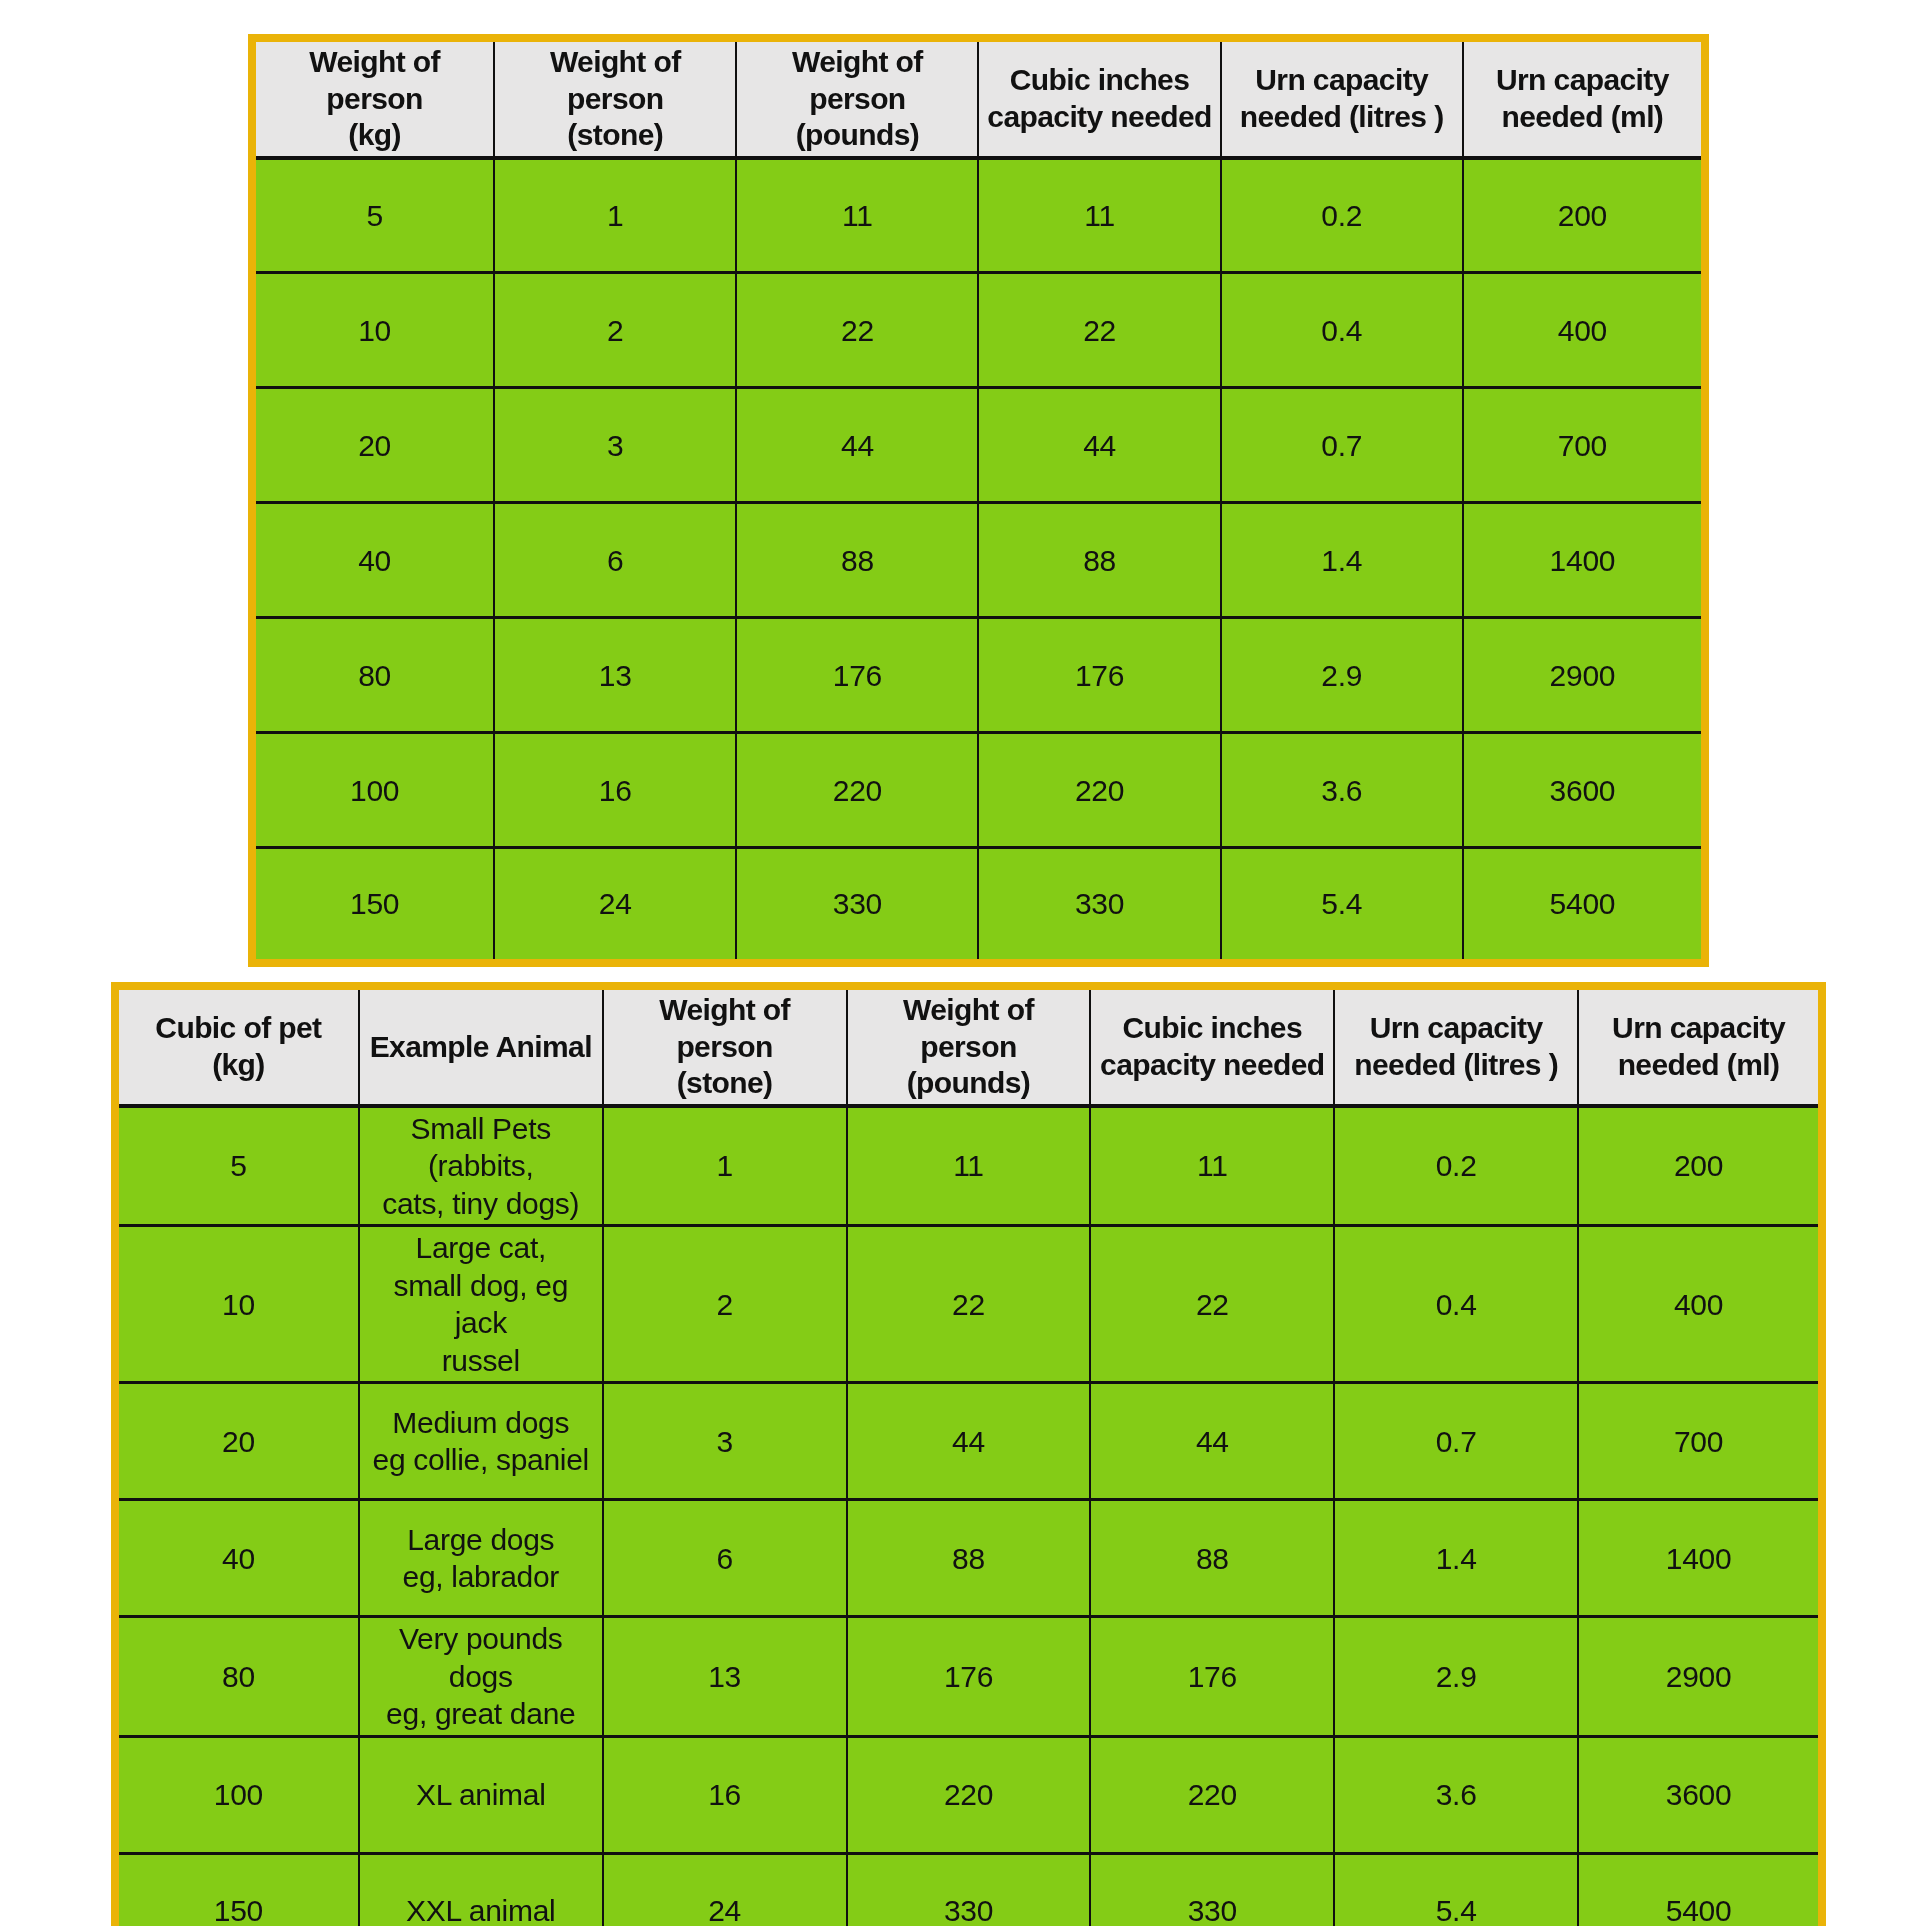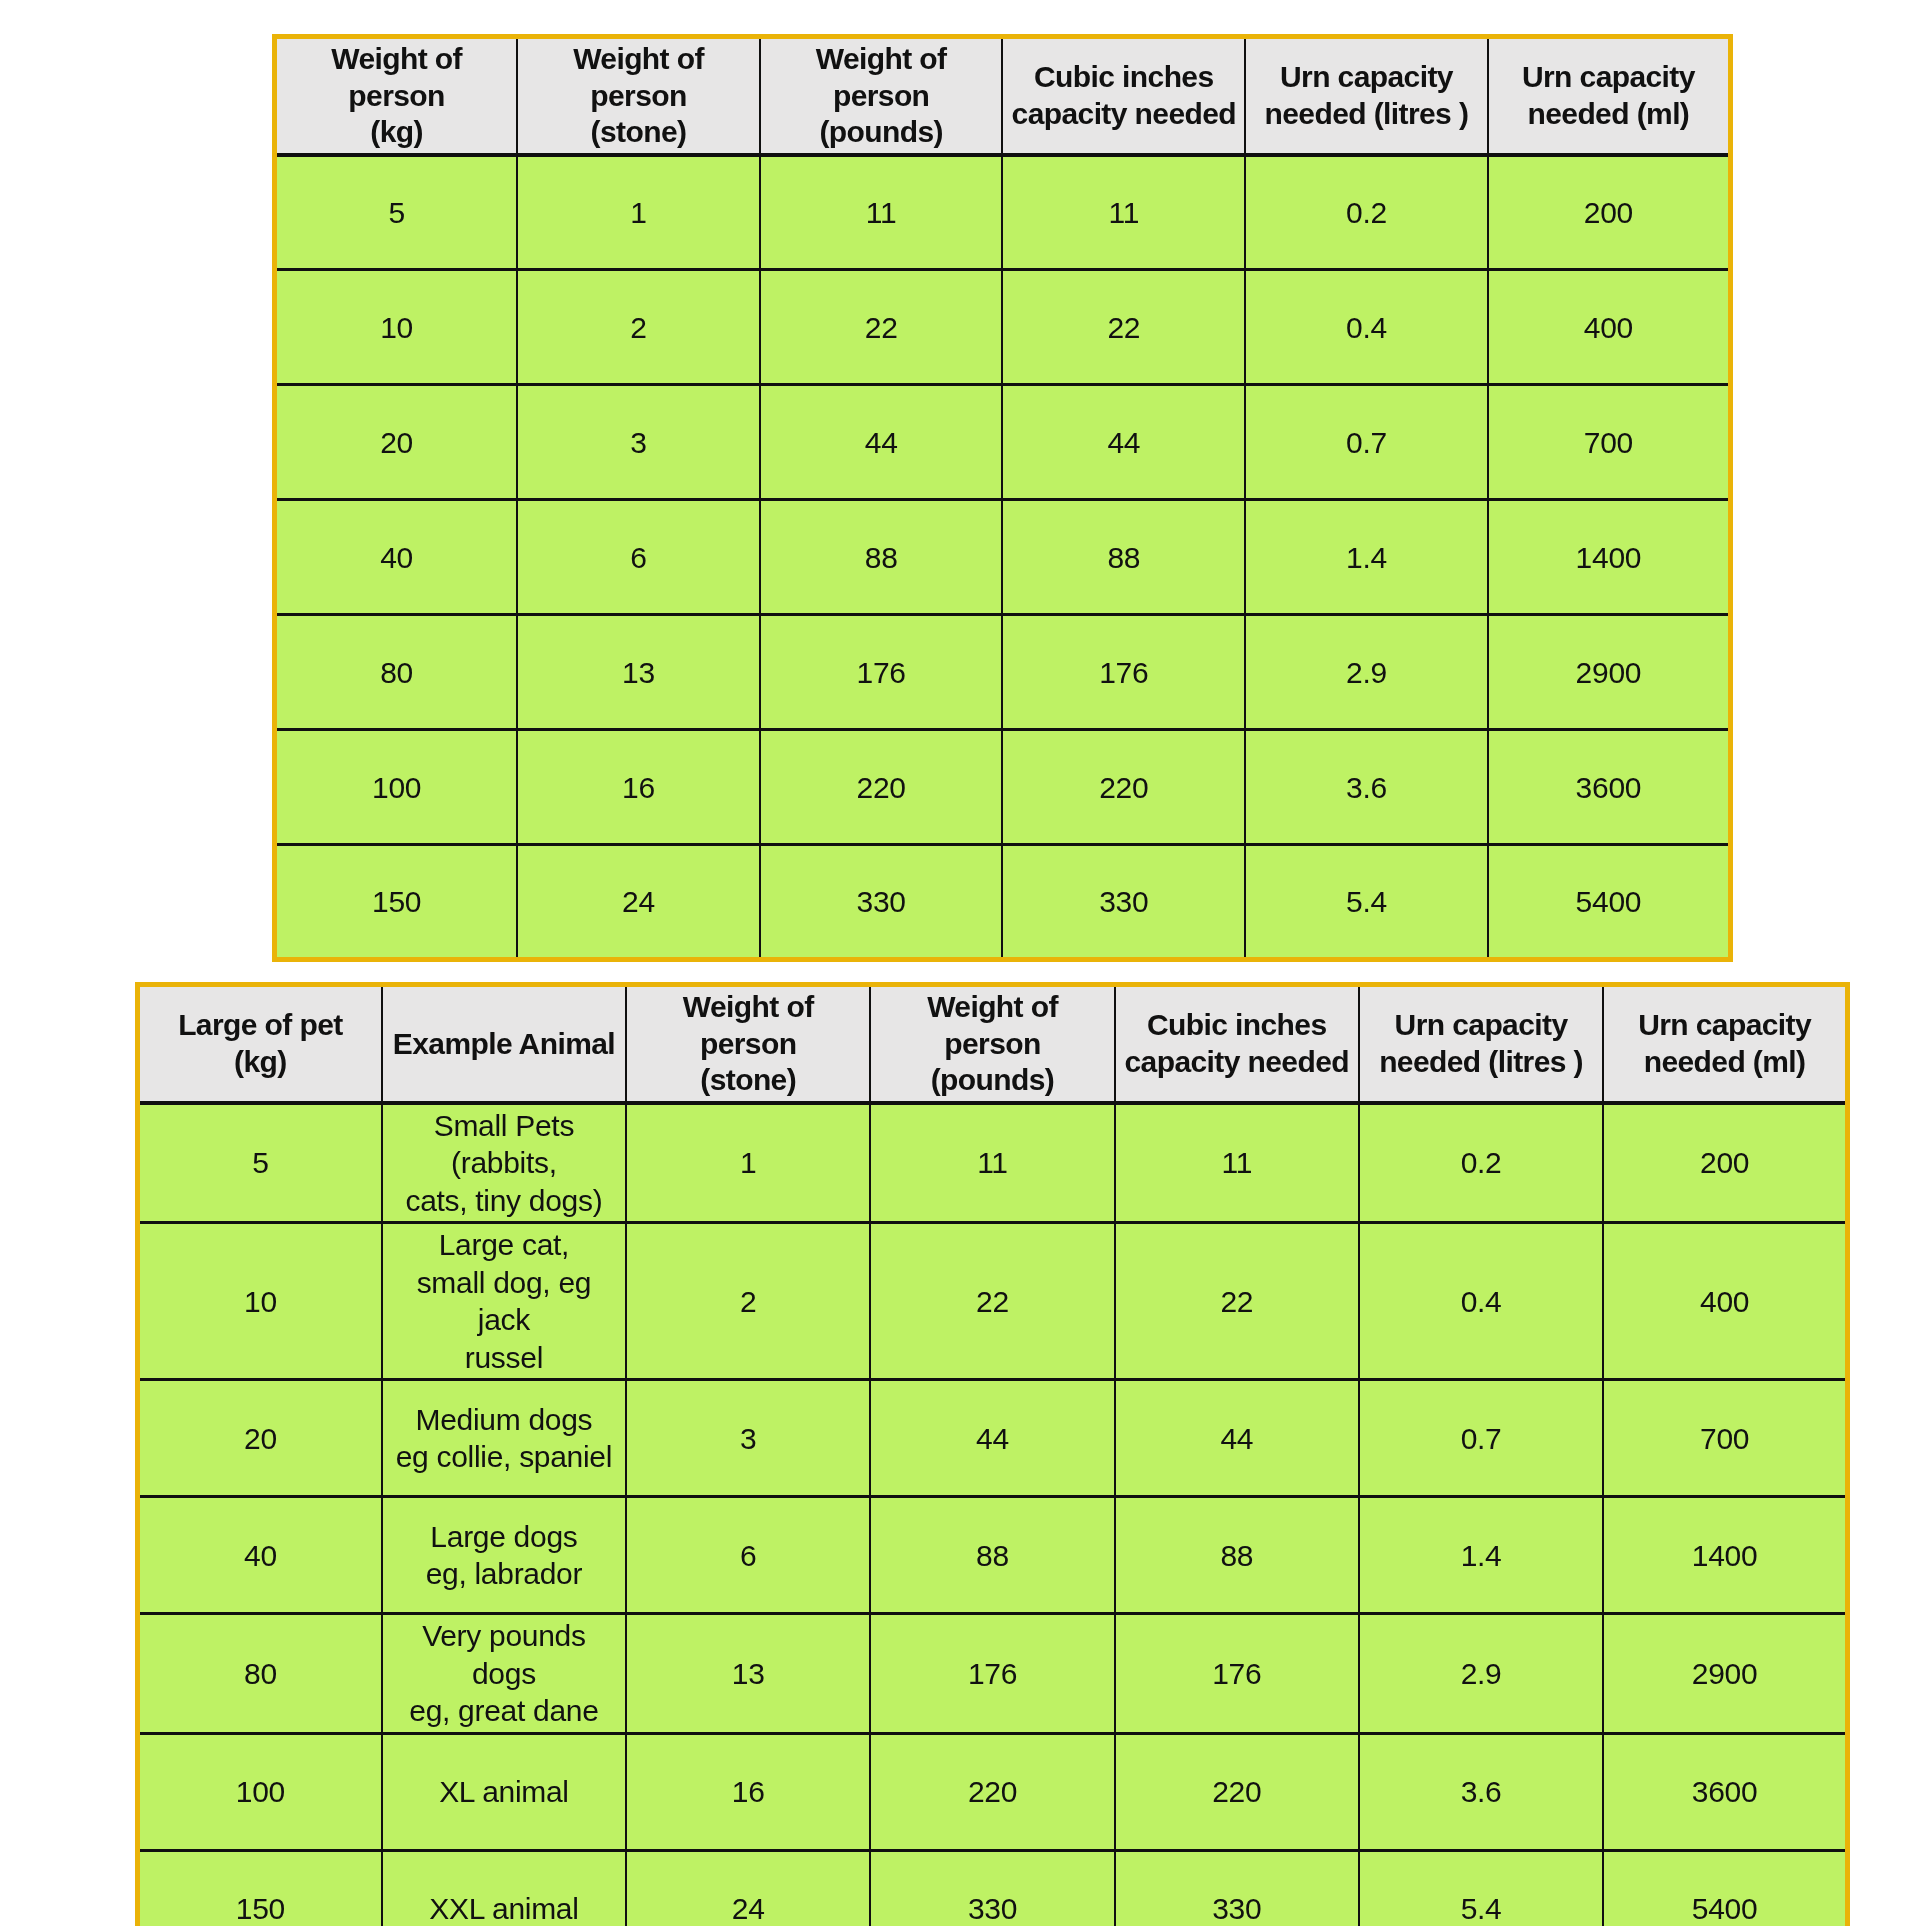--- a/index.html
+++ b/index.html
@@ -16,23 +16,22 @@
   }
   .page {
     position: absolute;
     inset: 0;
     background: #ffffff;
   }
   table {
     border-collapse: collapse;
     table-layout: fixed;
     position: absolute;
-    border: 5px solid #eab308;
-    background: #bef264;
-    margin-left: 24px;
+    border: 8px solid #eab308;
+    background: #84cc16;
   }
   th, td {
     border: 2px solid #101010;
     border-top-width: 3px;
     border-bottom-width: 3px;
     text-align: center;
     vertical-align: middle;
     white-space: pre-line;
     padding: 2px 6px;
     overflow: hidden;
@@ -146,21 +145,21 @@
           <td>330</td>
           <td>5.4</td>
           <td>5400</td>
         </tr>
       </tbody>
   </table>
 
   <table class="pet-table">
     <thead>
       <tr>
-        <th>Large of pet
+        <th>Cubic of pet
 (kg)</th>
         <th>Example Animal</th>
         <th>Weight of person
 (stone)</th>
         <th>Weight of person
 (pounds)</th>
         <th>Cubic inches
 capacity needed</th>
         <th>Urn capacity
 needed (litres )</th>

